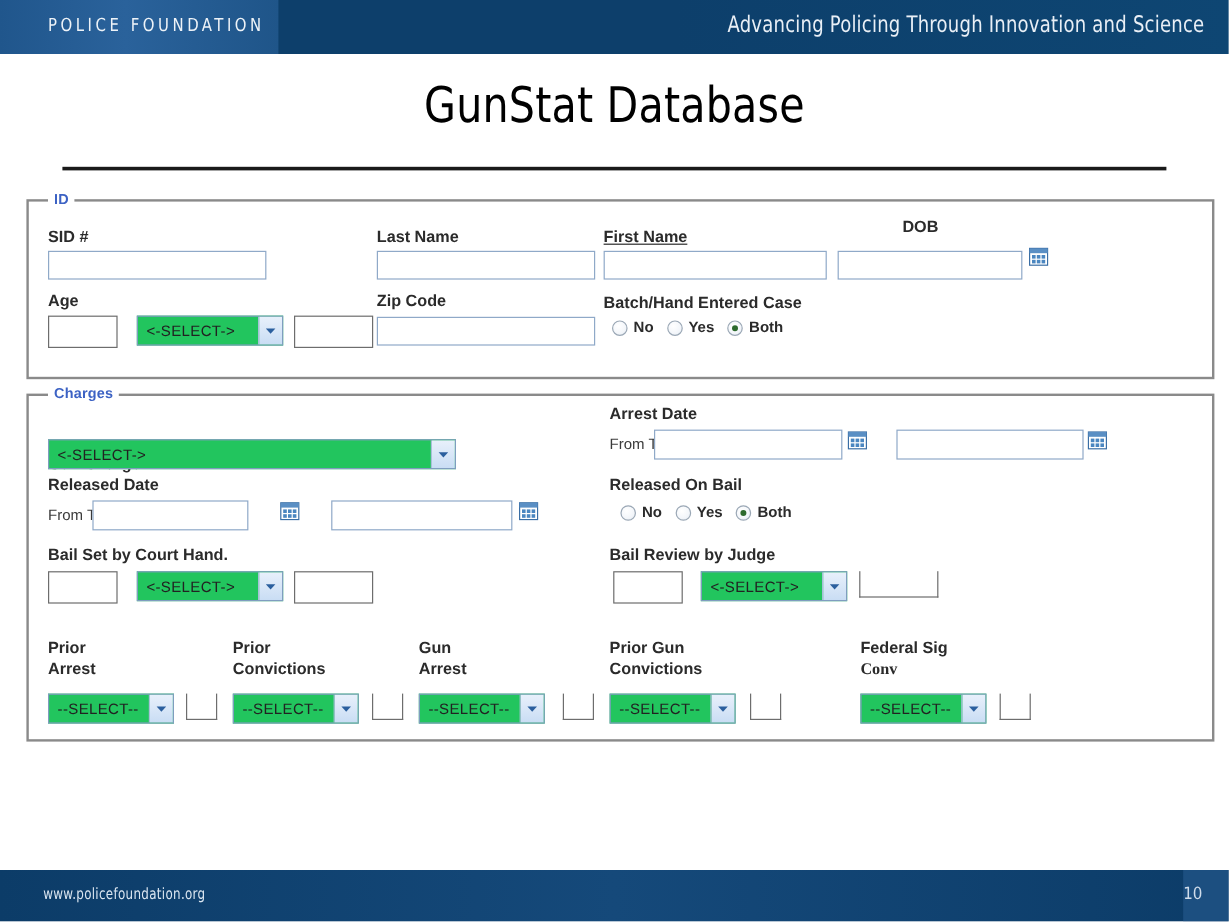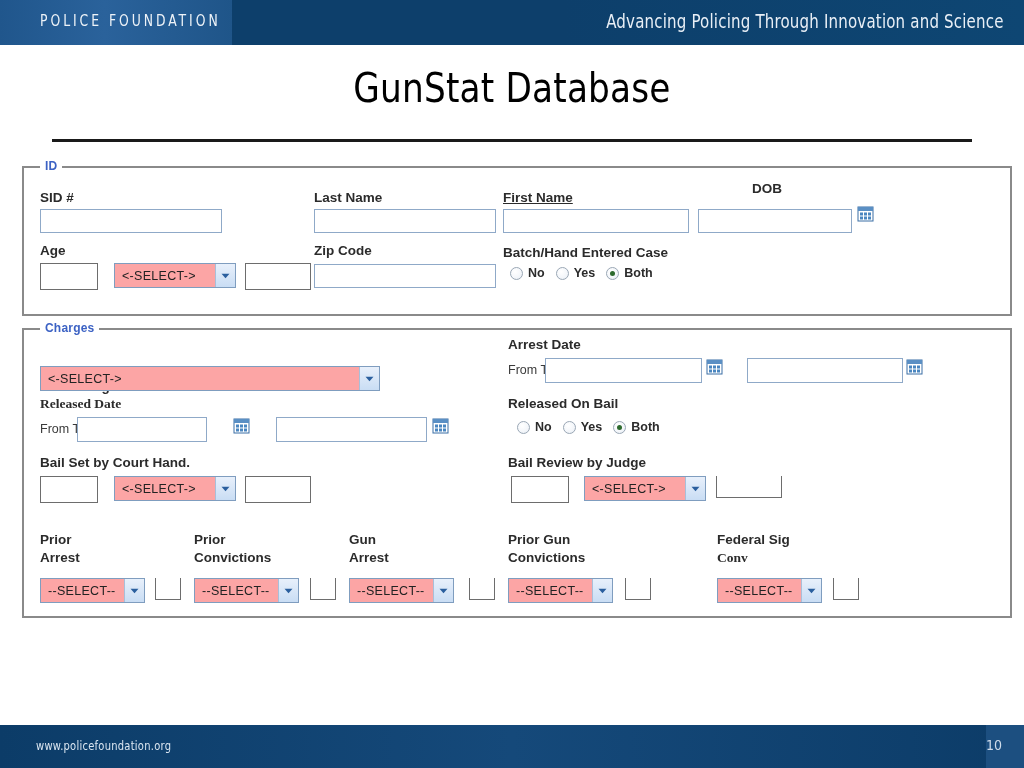--- a/index.html
+++ b/index.html
@@ -90,21 +90,21 @@
     position:absolute;box-sizing:border-box;
     background:#ffffff;
     border:1px solid #8fa9c8;
     height:24px;
   }
   .tb-gray{border:1px solid #6d6d6d;}
 
   
   .sel{
     position:absolute;box-sizing:border-box;
-    height:25px;background:#fca5a5;
+    height:25px;background:#22c55e;
     border:1px solid #7f9dbf;
     font-size:12.5px;
     color:#222;
     font-family:"Liberation Sans", sans-serif;
     display:flex;align-items:center;
   }
   .sel .sel-txt{
     padding-left:7px;flex:1;white-space:nowrap;
     letter-spacing:.3px;
   }
@@ -293,21 +293,21 @@
         <rect x="1" y="2" width="15" height="4" fill="#5a8fc4"></rect>
         <rect x="3" y="7.5" width="3" height="3" fill="#4a86c0"></rect>
           <rect x="7" y="7.5" width="3" height="3" fill="#4a86c0"></rect>
           <rect x="11" y="7.5" width="3" height="3" fill="#4a86c0"></rect>
         <rect x="3" y="11.5" width="3" height="3" fill="#4a86c0"></rect>
           <rect x="7" y="11.5" width="3" height="3" fill="#4a86c0"></rect>
           <rect x="11" y="11.5" width="3" height="3" fill="#4a86c0"></rect>
       </svg>
     </div>
 
-    <div class="lbl" style="left:16px;top:66px;font-family:Liberation Serif, serif;">Released Date</div>
+    <div class="lbl" style="left:16px;top:66px;">Released Date</div>
     <div class="lbl-small" style="left:16px;top:92px;">From T</div>
     <div class="tb" style="left:53px;top:87px;width:130px;height:25px;" title=""></div>
     <div class="cal" style="left:209px;top:87px;">
       <svg width="17" height="17" viewBox="0 0 17 17">
         <rect x="1" y="2" width="15" height="14" fill="#ffffff" stroke="#3a6ea5" stroke-width="1"></rect>
         <rect x="1" y="2" width="15" height="4" fill="#5a8fc4"></rect>
         <rect x="3" y="7.5" width="3" height="3" fill="#4a86c0"></rect>
           <rect x="7" y="7.5" width="3" height="3" fill="#4a86c0"></rect>
           <rect x="11" y="7.5" width="3" height="3" fill="#4a86c0"></rect>
         <rect x="3" y="11.5" width="3" height="3" fill="#4a86c0"></rect>

